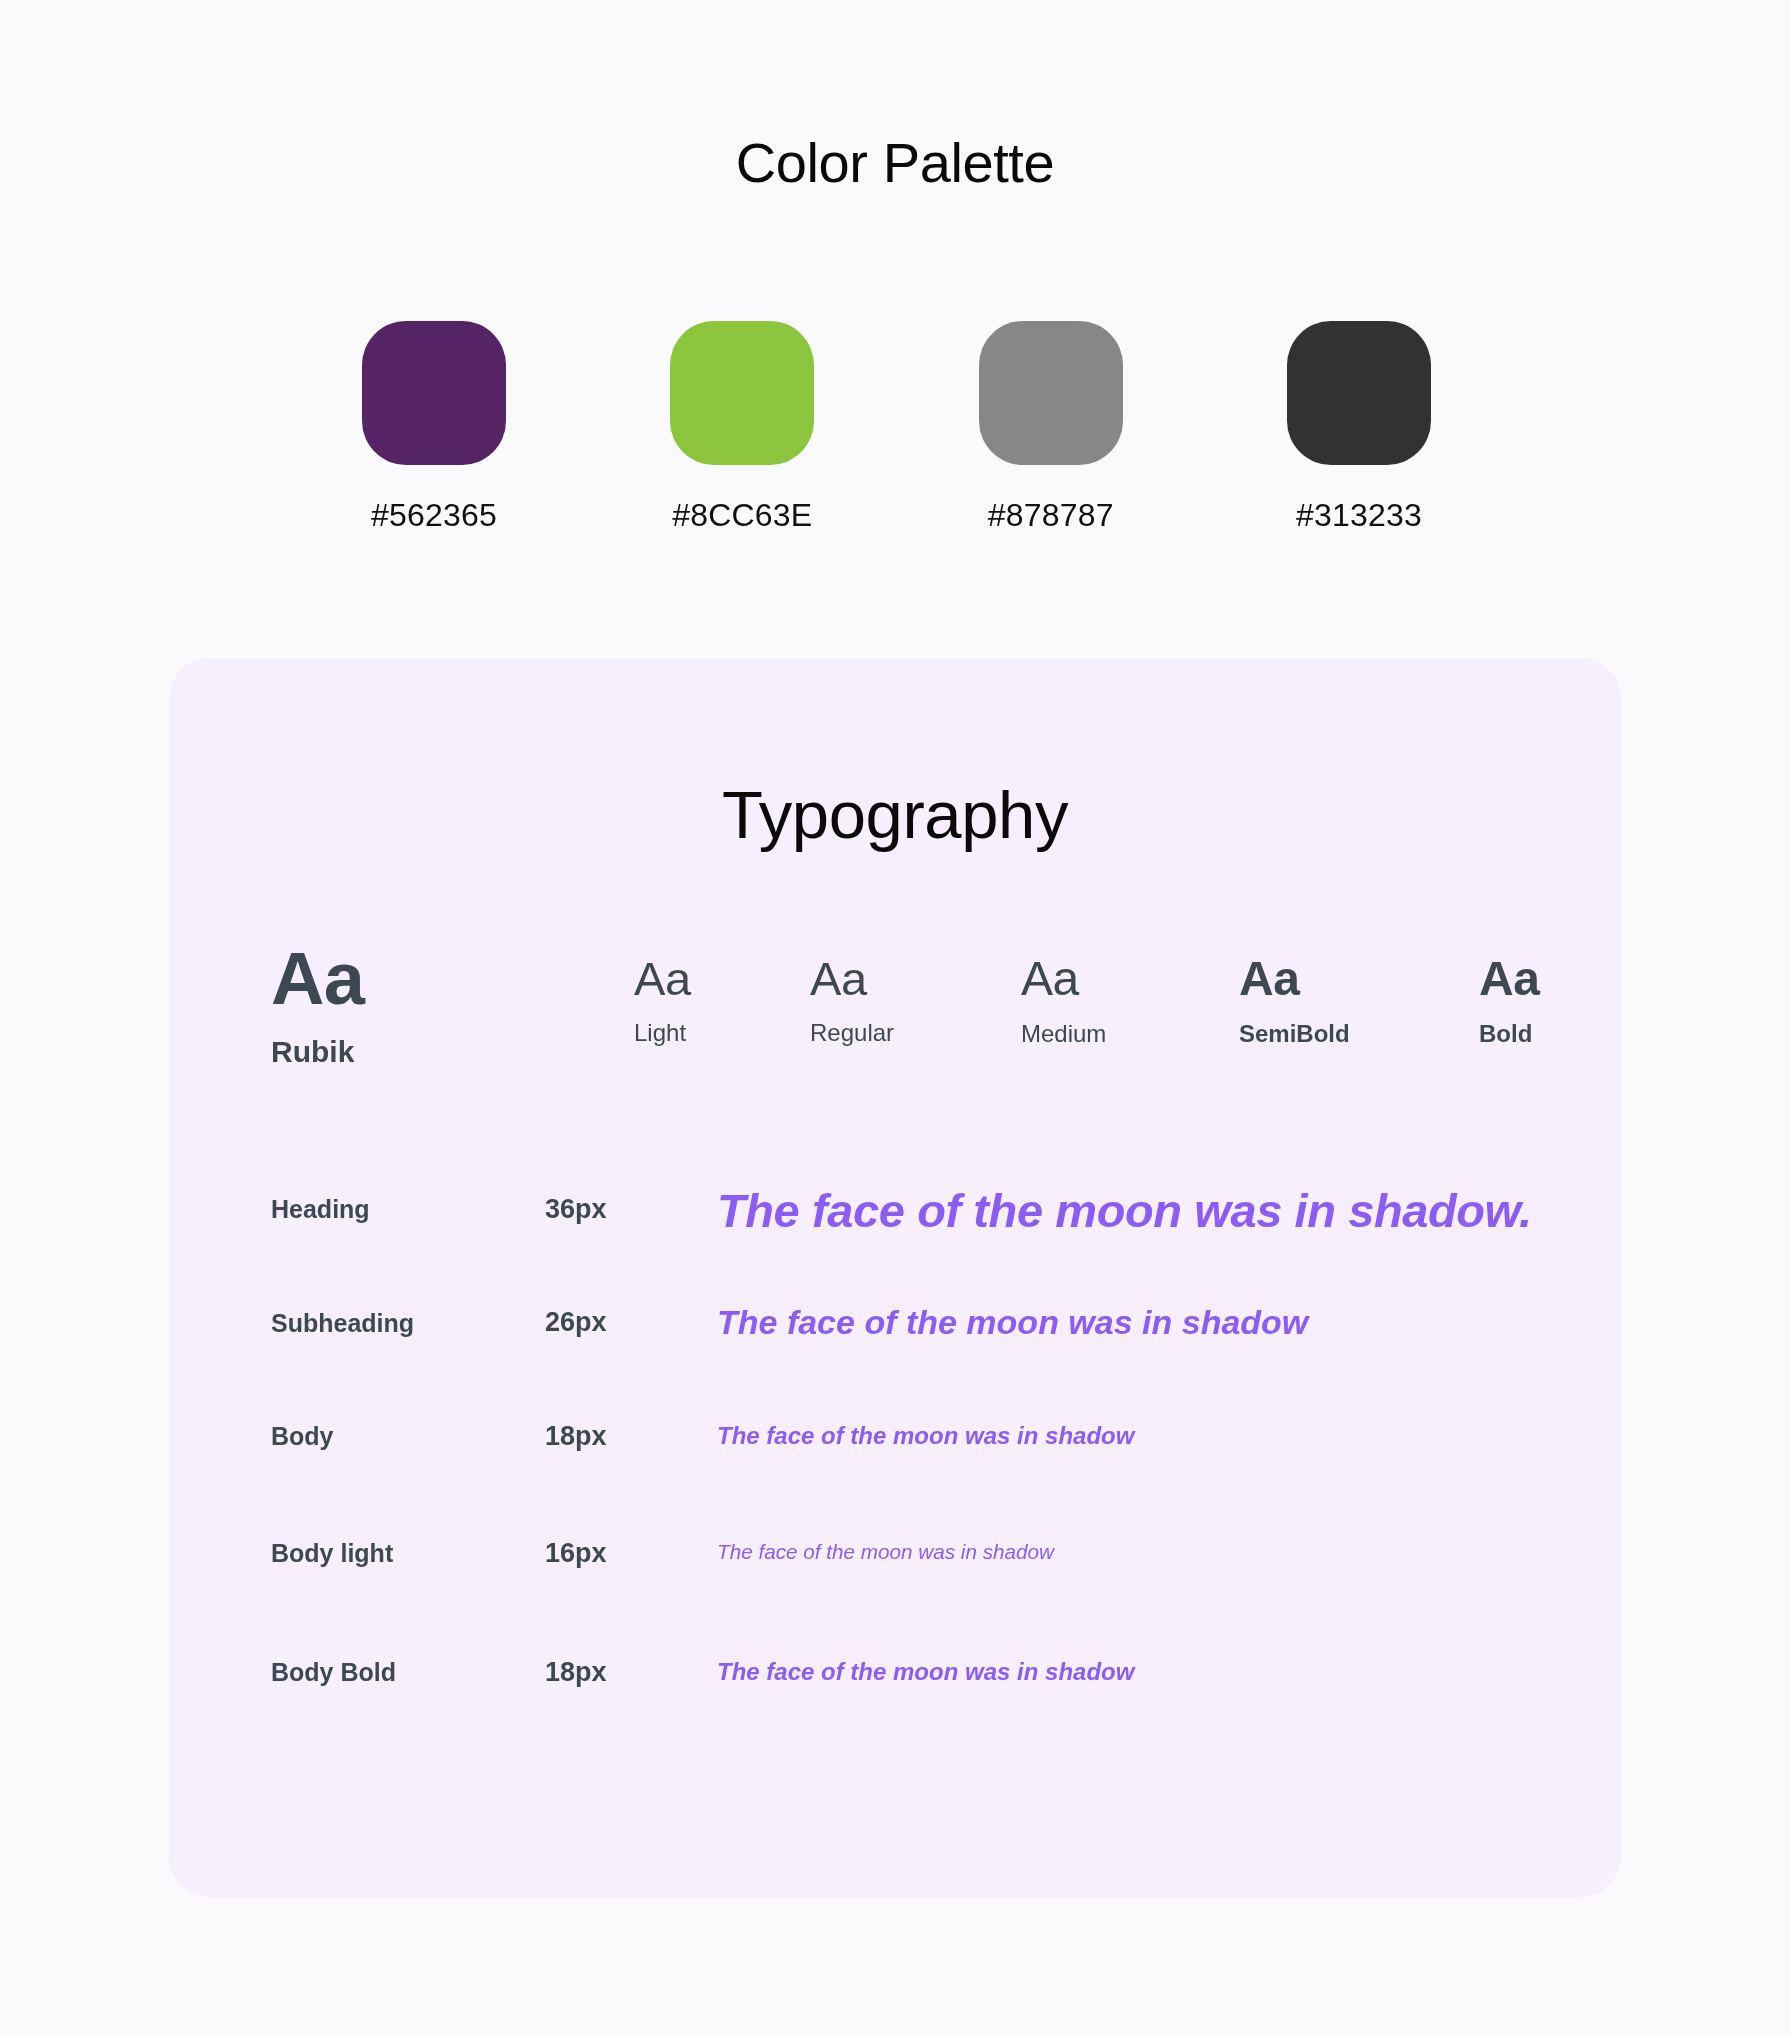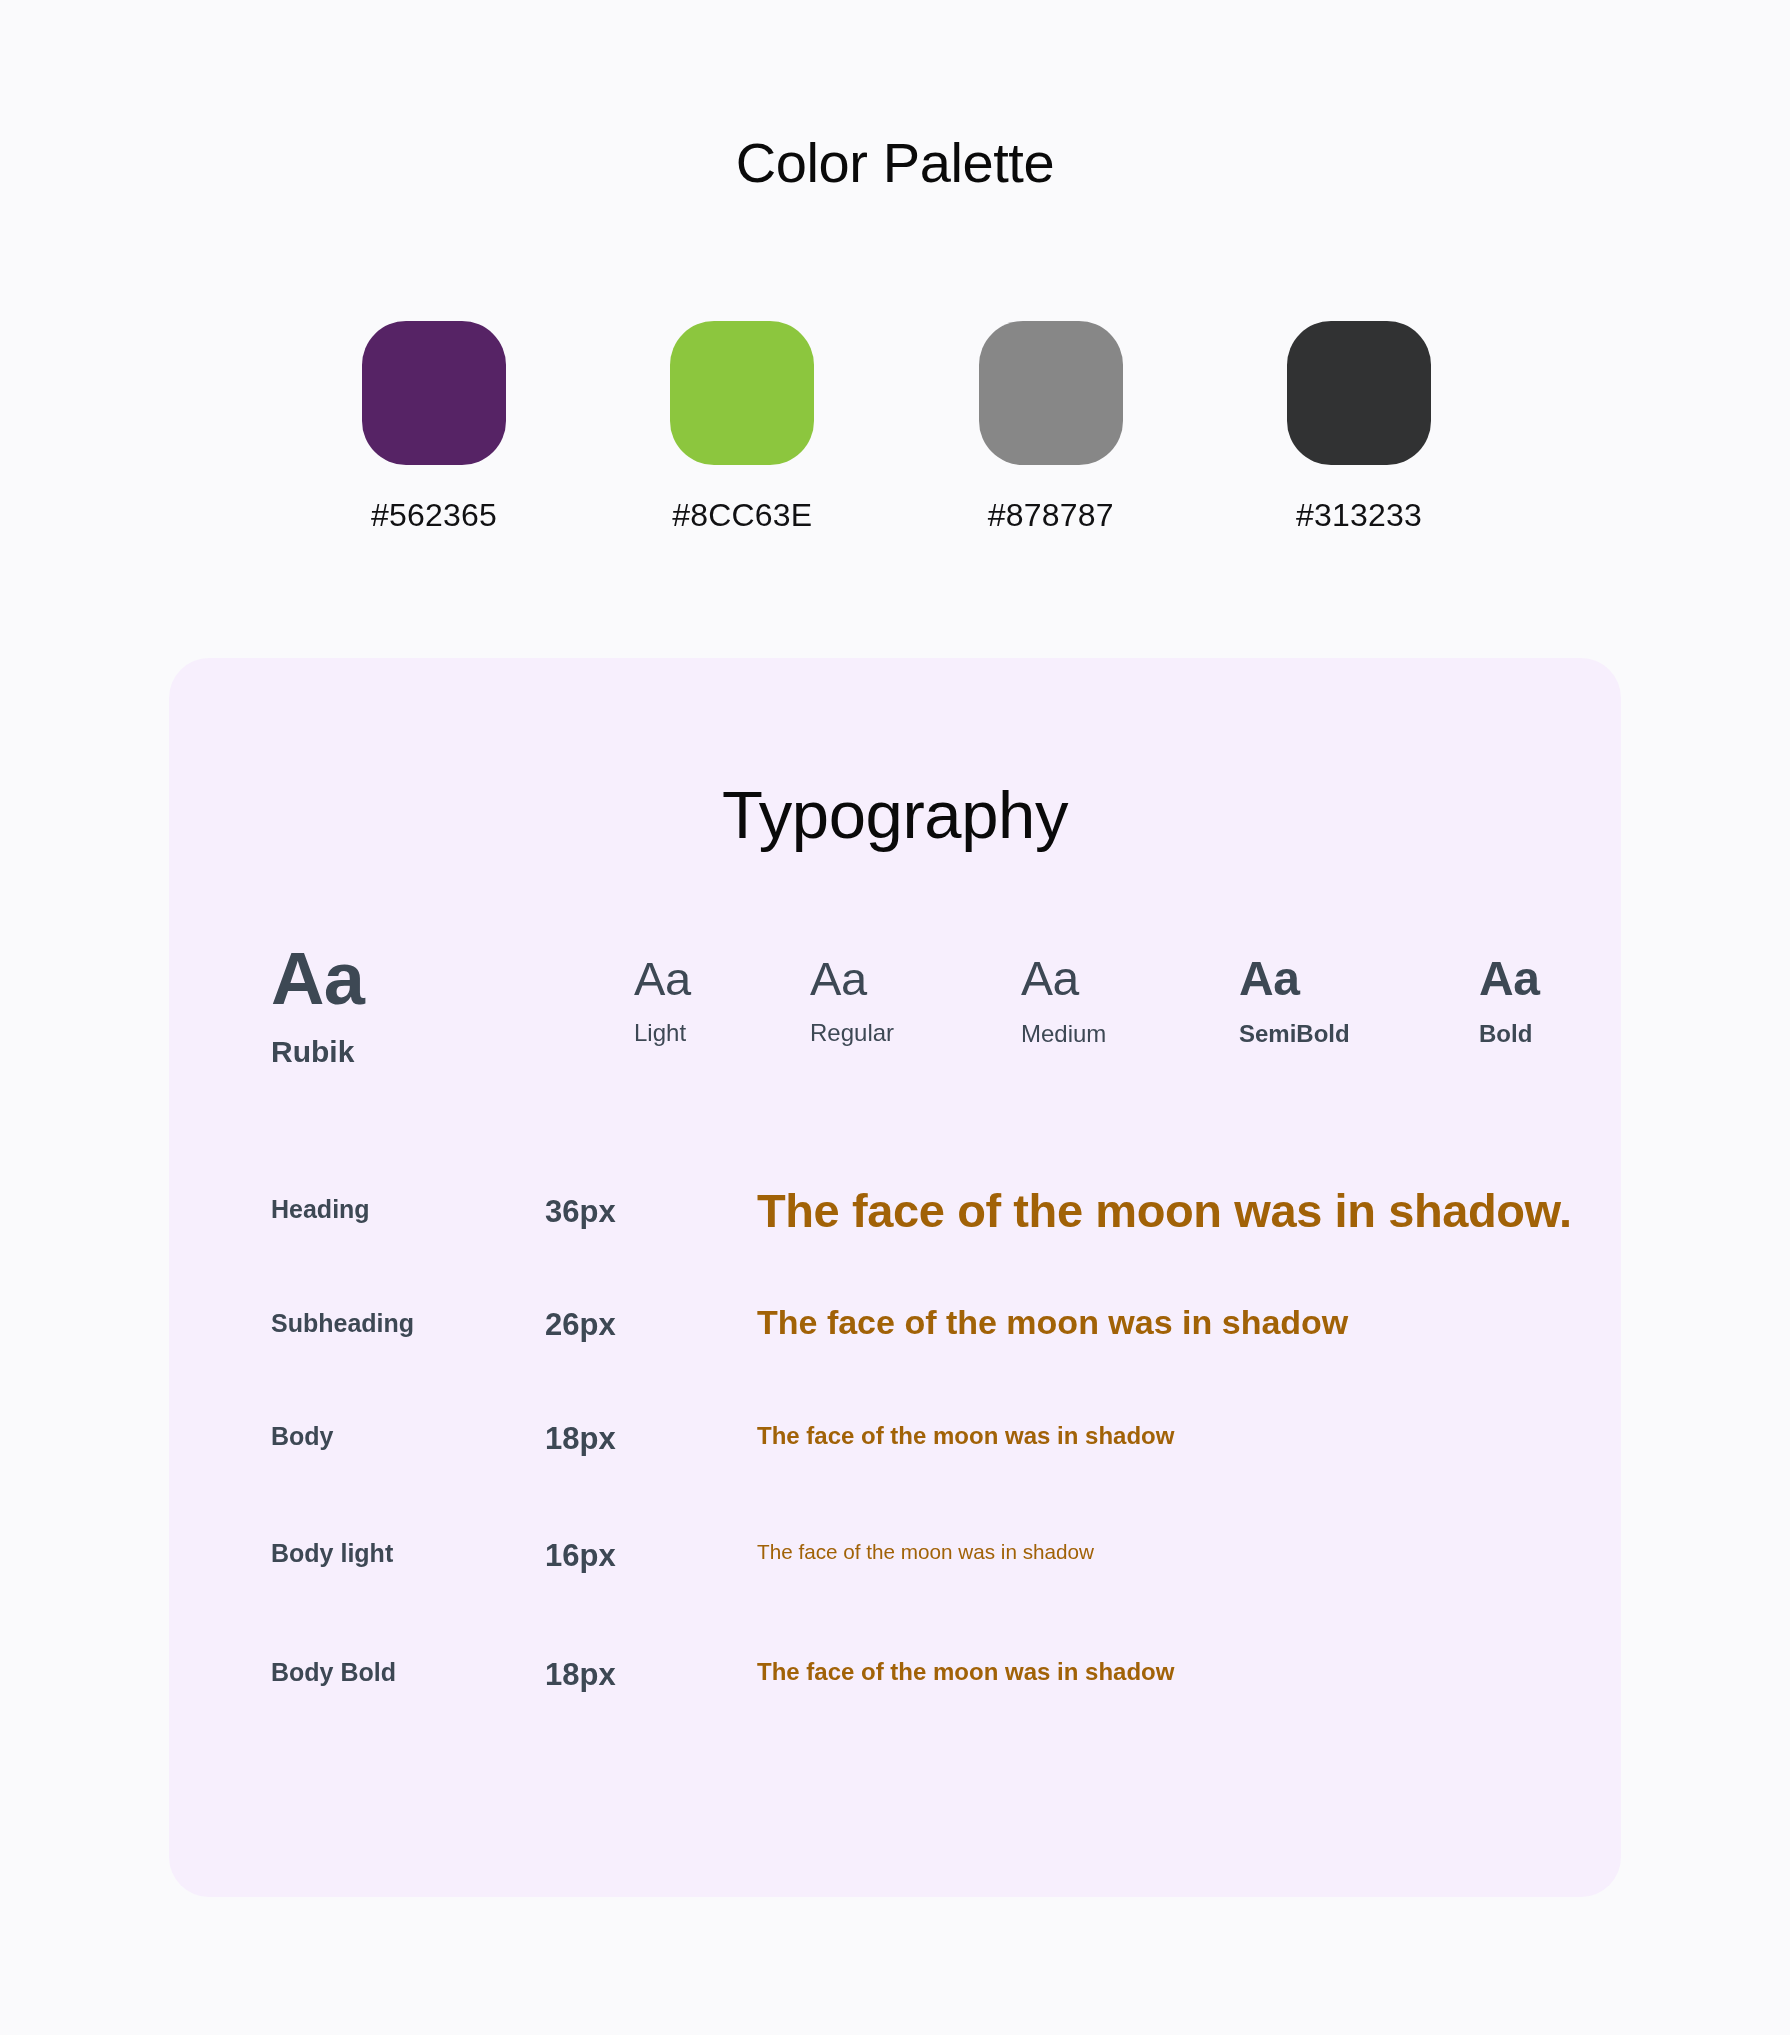--- a/index.html
+++ b/index.html
@@ -161,33 +161,34 @@
     font-size: 25px;
     font-weight: 700;
     color: #3d4854;
     line-height: 1;
     white-space: nowrap;
   }
   .scale-size {
     position: absolute;
     left: 376px;
     top: 0;
-    font-size: 31px;
+    font-size: 27px;
     font-weight: 700;
     color: #3d4854;
     line-height: 1;
     white-space: nowrap;
   }
   .scale-sample {
     position: absolute;
-    left: 588px;
+    left: 548px;
     top: 0;
-    color: #a16207;
-    line-height: 1;
-    white-space: nowrap;
+    color: #8b5cf6;
+    line-height: 1;
+    white-space: nowrap;
+    font-style: italic;
   }
   .s-heading    { font-size: 47px; font-weight: 600; letter-spacing: -0.4px; }
   .s-subheading { font-size: 34px; font-weight: 600; }
   .s-body       { font-size: 24px; font-weight: 600; }
   .s-bodylight  { font-size: 20.7px; font-weight: 400; }
   .s-bodybold   { font-size: 24px; font-weight: 700; }
 
   
   .scale-row .scale-label,
   .scale-row .scale-size { transform: translateY(0); }

